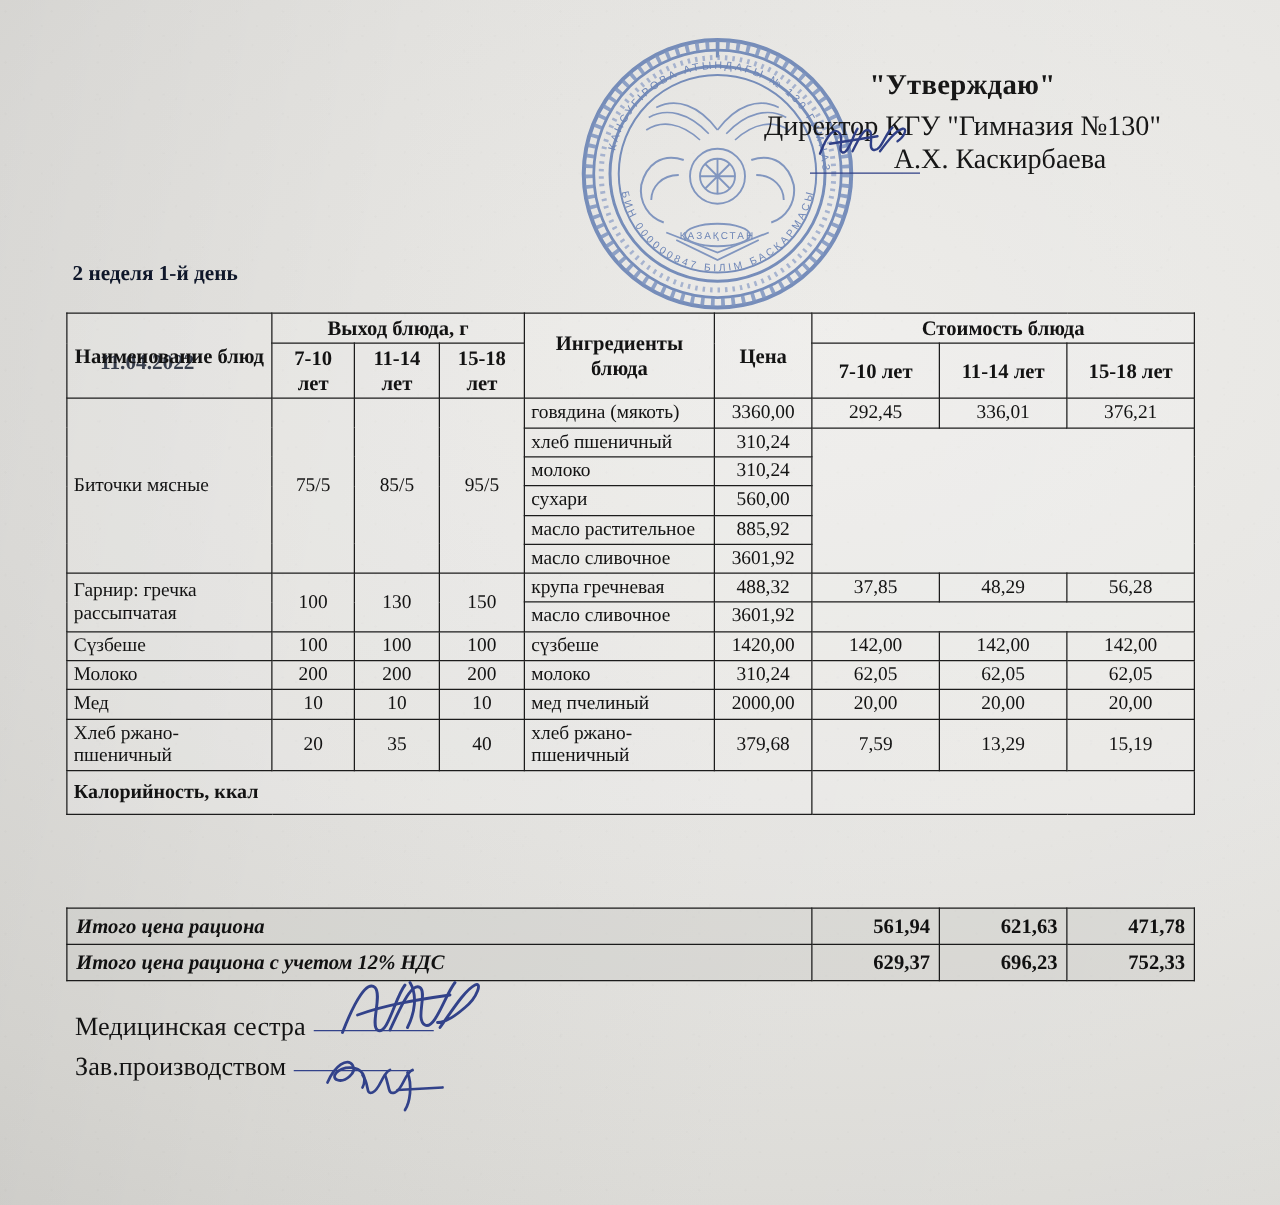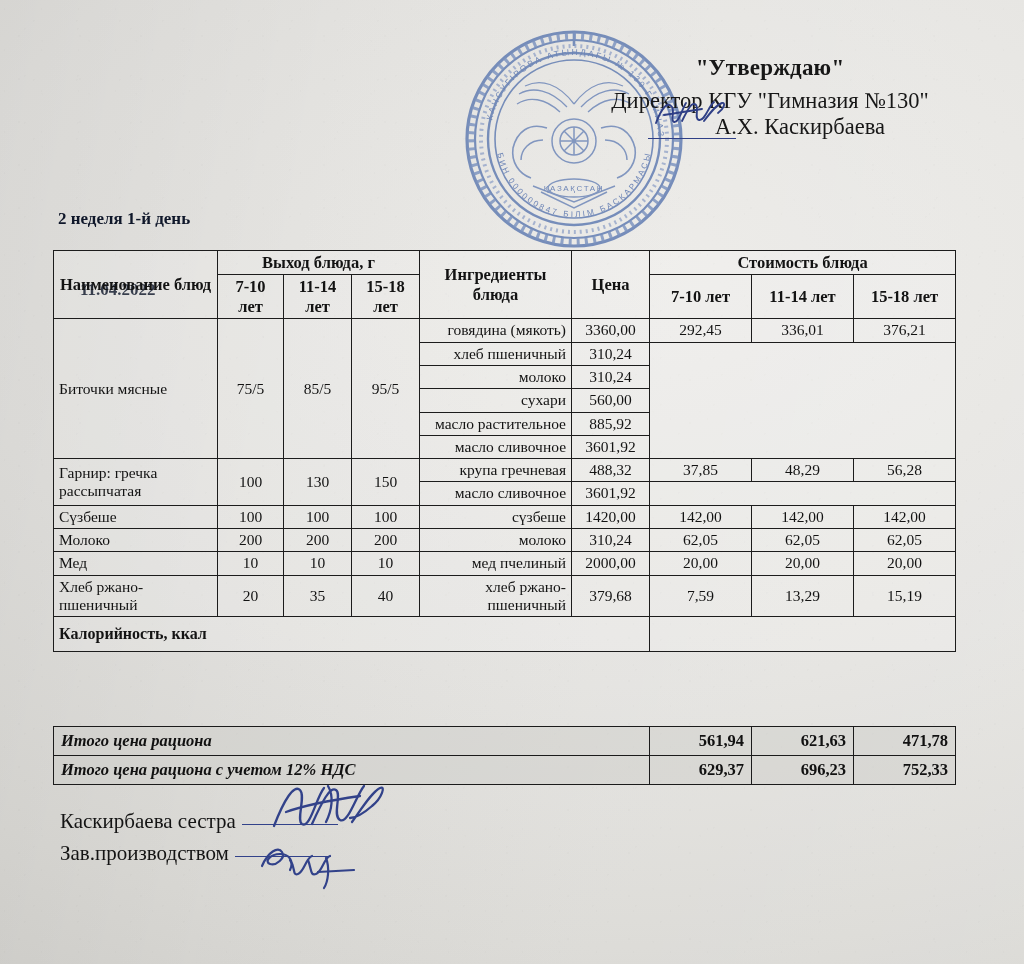--- a/index.html
+++ b/index.html
@@ -116,21 +116,21 @@
     vertical-align: middle;
   }
   table.doc th {
     text-align: center;
     font-weight: bold;
     font-size: 16.5px;
   }
   .c { text-align: center; }
   .l { text-align: left; }
   td.dish  { text-align: left;  font-size: 16px; }
-  td.ingr  { text-align: right;  font-size: 15.5px; font-family: Liberation Serif, serif; }
+  td.ingr  { text-align: left;  font-size: 15.5px; font-family: Liberation Serif, serif; }
   td.price { text-align: center; font-size: 16px; }
   td.cost  { text-align: center; font-size: 16px; }
   td.out   { text-align: center; font-size: 16px; }
   .blank   { background: transparent; }
   tr.kcal td {
     font-weight: bold;
     font-size: 16px;
     height: 30px;
   }
 
@@ -426,21 +426,21 @@
           <td class="num">629,37</td>
           <td class="num">696,23</td>
           <td class="num">752,33</td>
         </tr>
       </tbody>
   </table>
 </div>
 
 <div class="layer" id="signatures">
   <div class="sig-row">
-    <span>Каскирбаева сестра</span><span class="sig-rule"></span>
+    <span>Медицинская сестра</span><span class="sig-rule"></span>
     <span class="ink" id="sig-nurse">
       <svg viewBox="0 0 120 52" width="120" height="52" aria-hidden="true">
         <g fill="none" stroke="#32428a" stroke-width="2.3" stroke-linecap="round">
           <path d="M6,44 C 16,18 26,2 32,8 C 38,14 28,38 34,42 C 42,47 48,16 56,6"></path>
           <path d="M44,42 C 54,20 62,4 68,8 C 74,12 64,34 72,38 C 80,42 88,14 96,4"></path>
           <path d="M84,40 C 94,26 104,10 112,6 C 118,3 114,16 104,24 C 96,31 88,36 82,36"></path>
           <path d="M18,30 C 40,22 64,18 92,14"></path>
           <path d="M60,4 C 66,14 64,28 58,40"></path>
         </g>
       </svg>

